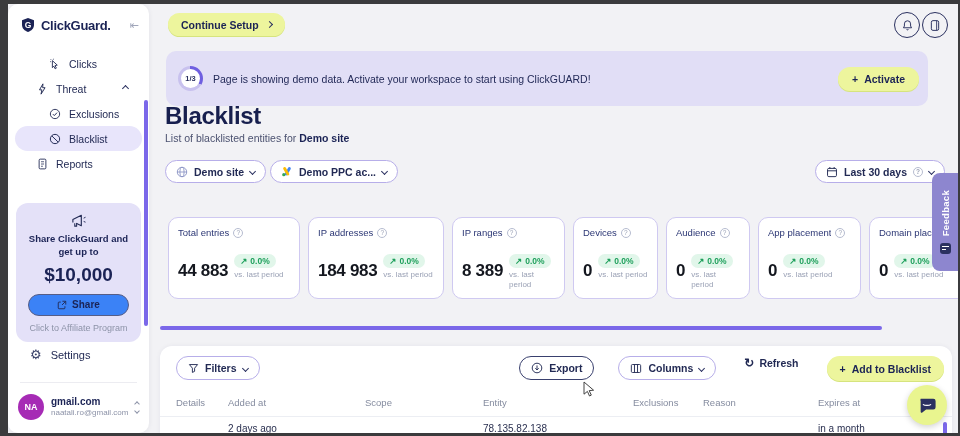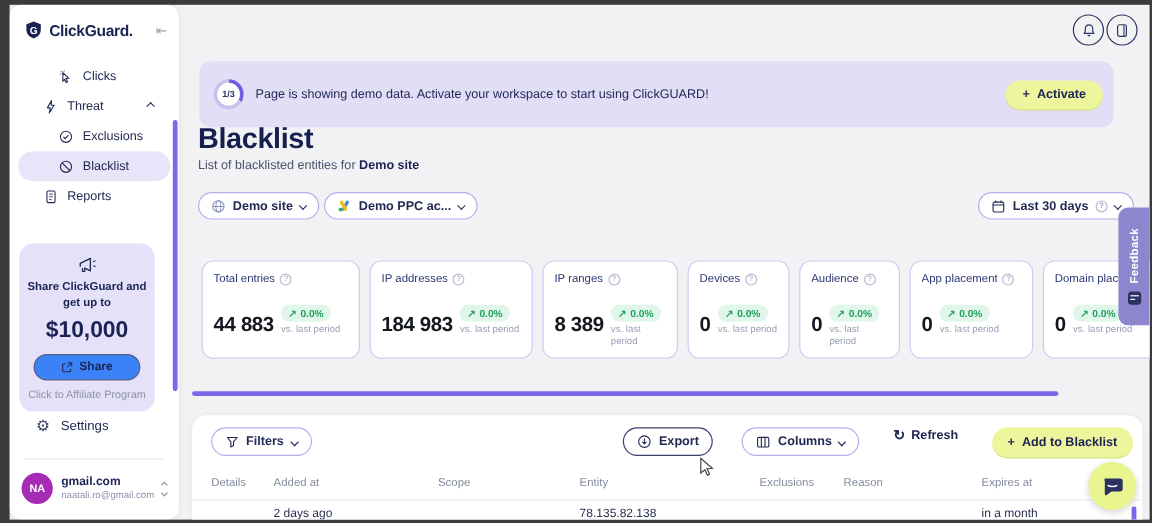--- a/index.html
+++ b/index.html
@@ -11,21 +11,21 @@
   .sidebar{position:absolute;left:0;top:0;width:141px;height:100%;background:#fff;border-radius:10px;box-shadow:0 0 5px rgba(40,40,80,.08);}
   .logo-row{display:flex;align-items:center;gap:5px;padding:13px 10px 8px 12px;}
   .logo-text{font-size:13px;font-weight:bold;color:#1b2355;letter-spacing:-.3px;}
   .collapse{margin-left:auto;color:#a0a6ba;font-size:11px;cursor:pointer;}
   .nav{margin-top:10px;}
   .nav-item{display:flex;align-items:center;gap:8px;height:25px;font-size:10.5px;color:#222a54;padding-left:22px;margin:0 7px;border-radius:13px;cursor:pointer;}
   .nav-item.child{padding-left:34px;}
   .nav-item.active{background:#e8e5fb;}
   .nav-item .chev{margin-left:auto;margin-right:14px;}
   .side-scroll{position:absolute;left:136px;top:96px;width:4px;height:226px;background:#7b68e9;border-radius:2px;}
-  .promo{position:absolute;left:8px;top:199px;width:113px;background:#e4e1f8;border-radius:12px;padding:10px 6px 9px;text-align:center;color:#1b2355;}
+  .promo{position:absolute;left:8px;top:199px;width:125px;background:#e4e1f8;border-radius:12px;padding:10px 6px 9px;text-align:center;color:#1b2355;}
   .promo-line{font-size:9.5px;font-weight:bold;line-height:1.4;}
   .promo-amount{font-size:19px;font-weight:bold;margin:5px 0 8px;}
   .share-btn{display:flex;align-items:center;justify-content:center;gap:5px;background:#3b82f6;border:1px solid #565d86;border-radius:12px;height:22px;font-size:10px;font-weight:bold;color:#1b2355;margin:0 6px 7px;cursor:pointer;}
   .promo-foot{font-size:9px;color:#8d93a8;}
   .settings-row{position:absolute;left:0;top:344px;display:flex;align-items:center;gap:9px;padding-left:22px;font-size:11px;color:#222a54;width:100%;cursor:pointer;}
   .gear{font-size:13px;color:#3a4169;line-height:1;}
   .side-div{position:absolute;left:12px;right:12px;top:378px;border-top:1px solid #ececf1;}
   .user-row{position:absolute;left:0;top:390px;width:100%;display:flex;align-items:center;gap:7px;padding:0 10px;}
   .avatar{width:26px;height:26px;border-radius:50%;background:#a62bb5;color:#fff;font-size:9px;font-weight:bold;display:flex;align-items:center;justify-content:center;flex:none;}
   .user-meta{line-height:1.25;min-width:0;}
@@ -210,20 +210,24 @@
           <div class="user-name">gmail.com</div>
           <div class="user-email">naatali.ro@gmail.com</div>
         </div>
         <span class="user-chevs">
           <span class="chev up gray"></span>
             <span class="chev gray"></span>
         </span>
       </div>
     </div>
 
+    <div class="btn-yellow continue">
+      <span>Continue Setup</span>
+      <span class="chev right"></span>
+    </div>
 
     <div class="top-icons">
       <div class="icon-btn">
         <span>
           <svg width="13" height="13" viewBox="0 0 16 16">
               <path d="M8 2.2a3.8 3.8 0 0 0-3.8 3.8v2.6L3 10.8h10l-1.2-2.2V6A3.8 3.8 0 0 0 8 2.2z" fill="none" stroke="#2b3160" stroke-width="1.2" stroke-linejoin="round"></path>
               <path d="M6.8 12.6a1.3 1.3 0 0 0 2.4 0" fill="none" stroke="#2b3160" stroke-width="1.2"></path>
             </svg>
         </span>
       </div>

